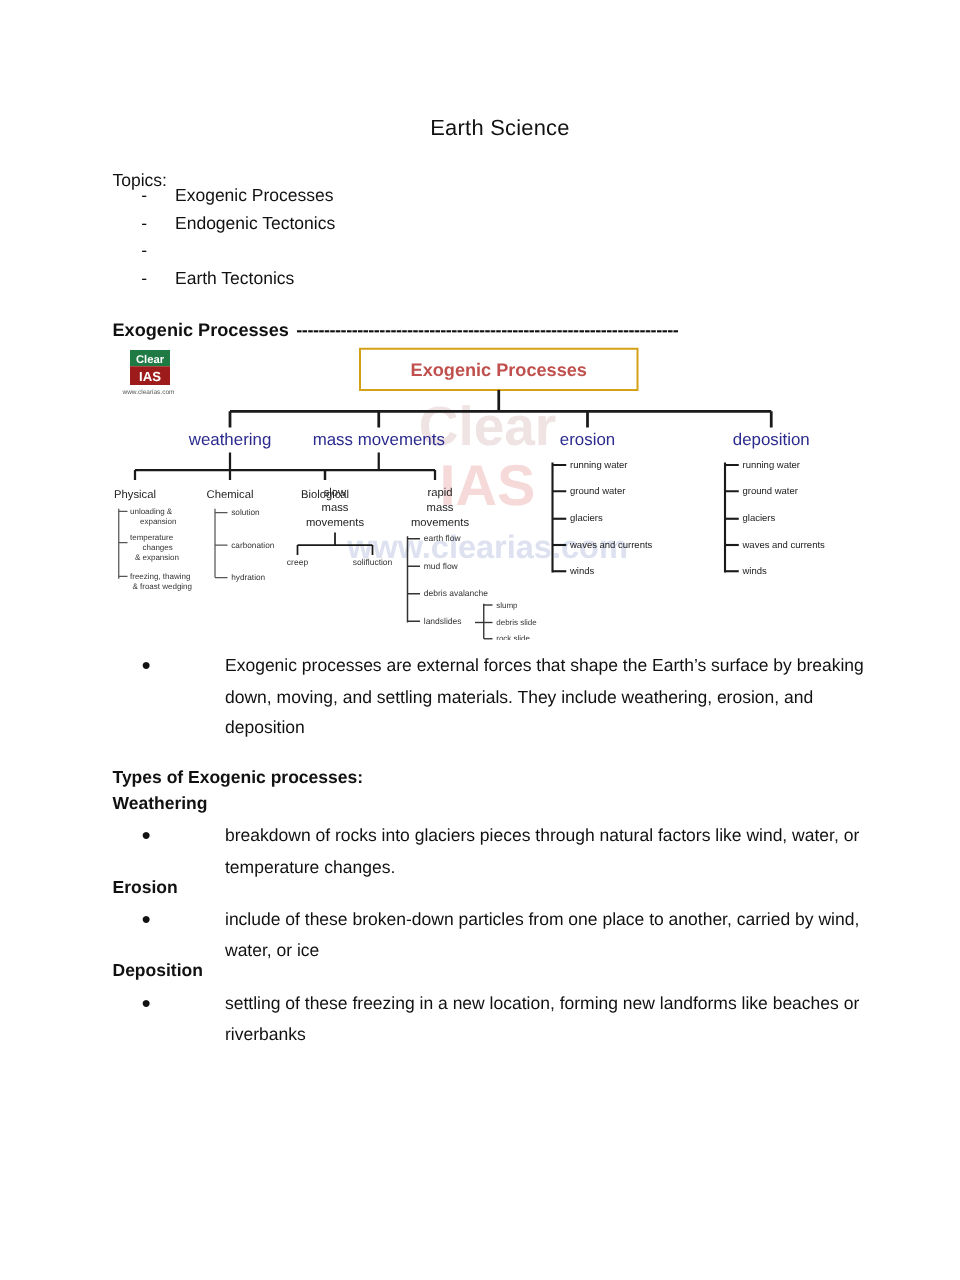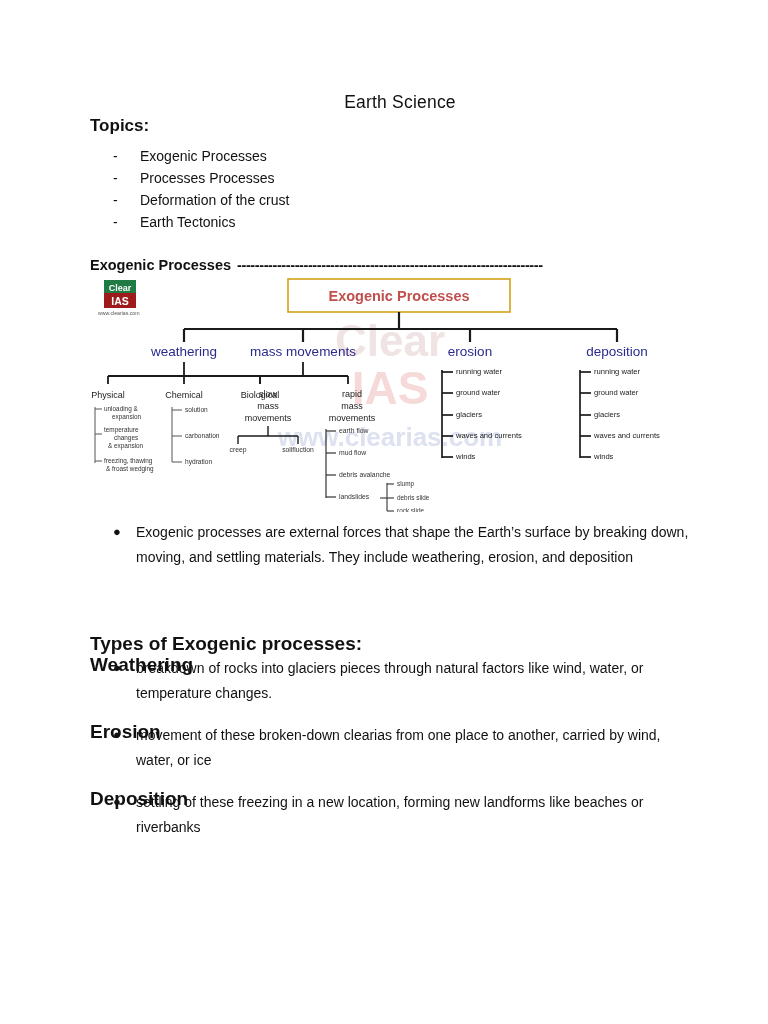--- a/index.html
+++ b/index.html
@@ -30,23 +30,23 @@
     font-size: 17.5px;
     font-weight: 400;
     letter-spacing: .2px;
     padding-left: 32px;
   }
 
   
   .topics-label {
     position: absolute;
     left: 90px;
-    top: 116px;
-    font-size: 17px;
-    font-weight: 700;
+    top: 136px;
+    font-size: 14px;
+    font-weight: 400;
   }
   .topics-list {
     position: absolute;
     left: 113px;
     top: 145px;
     width: 420px;
   }
   .topic-row {
     display: flex;
     font-size: 14px;
@@ -98,28 +98,27 @@
   .bullet-row {
     display: flex;
     font-size: 14px;
     line-height: 24.5px;
   }
   .bullet-dot {
     flex: 0 0 23px;
     font-size: 13px;
     line-height: 24.5px;
   }
-  .bullet-text { flex: 1; }
+  .bullet-text { flex: 1; margin-left: 44px; }
 
   .sub-head {
     position: absolute;
     left: 90px;
-    font-size: 19px;
+    font-size: 14px;
     font-weight: 700;
-    margin-top: 20px;
   }
 
   .intro-bullet { top: 520px; }
   .types-head   { top: 613px; }
   .weathering-head { top: 634px; }
   .weathering-bullet { top: 656px; }
   .erosion-head { top: 701px; }
   .erosion-bullet { top: 723px; }
   .deposition-head { top: 768px; }
   .deposition-bullet { top: 790px; }
@@ -132,25 +131,24 @@
   <div class="doc-title">Earth Science</div>
 
   <div class="topics-label">Topics:</div>
   <div class="topics-list">
     <div class="topic-row">
       <span class="topic-dash">-</span>
       <span>Exogenic Processes</span>
     </div>
     <div class="topic-row">
       <span class="topic-dash">-</span>
-      <span>Processes Processes</span>
+      <span>Endogenic Tectonics</span>
     </div>
     <div class="topic-row">
       <span class="topic-dash">-</span>
-      <span>Deformation of the crust</span>
     </div>
     <div class="topic-row">
       <span class="topic-dash">-</span>
       <span>Earth Tectonics</span>
     </div>
   </div>
 
   <div class="section-head">
     <span>Exogenic Processes</span>
     <span class="section-dashes">---------------------------------------------------------------------</span>
@@ -332,21 +330,21 @@
     <div class="bullet-row">
       <span class="bullet-dot">●</span>
       <span class="bullet-text">breakdown of rocks into glaciers pieces through natural factors like wind, water, or temperature changes.</span>
     </div>
   </div>
 
   <div class="sub-head erosion-head">Erosion</div>
   <div class="bullet-block erosion-bullet">
     <div class="bullet-row">
       <span class="bullet-dot">●</span>
-      <span class="bullet-text">movement of these broken-down clearias from one place to another, carried by wind, water, or ice</span>
+      <span class="bullet-text">include of these broken-down particles from one place to another, carried by wind, water, or ice</span>
     </div>
   </div>
 
   <div class="sub-head deposition-head">Deposition</div>
   <div class="bullet-block deposition-bullet">
     <div class="bullet-row">
       <span class="bullet-dot">●</span>
       <span class="bullet-text">settling of these freezing in a new location, forming new landforms like beaches or riverbanks</span>
     </div>
   </div>

